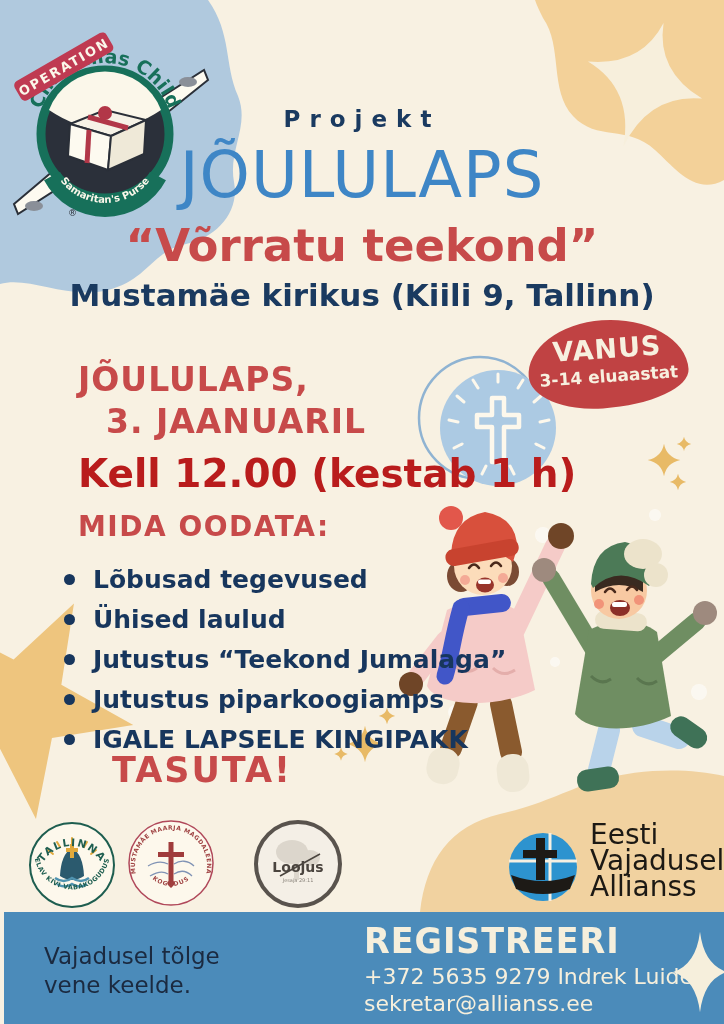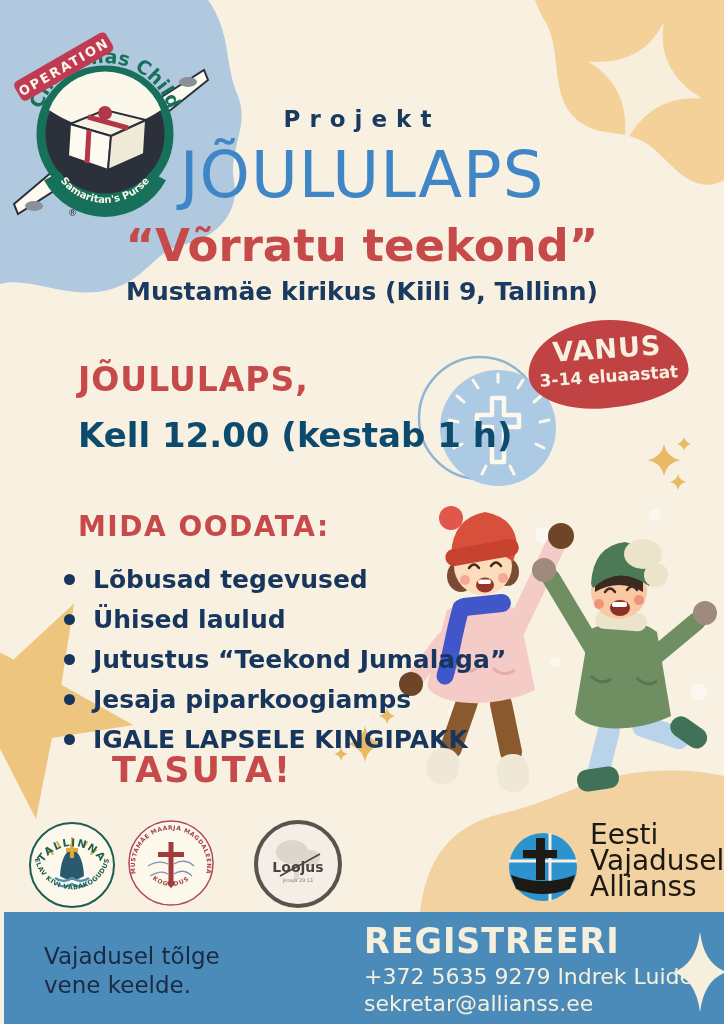--- a/index.html
+++ b/index.html
@@ -6,32 +6,32 @@
   .poster{
     position:relative;width:724px;height:1024px;overflow:hidden;
     background:#f8f1e2;font-family:"DejaVu Sans",sans-serif;
     margin:0 auto;
   }
   .abs{position:absolute;}
   .ctr{left:0;right:0;text-align:center;}
   .project-label{top:106px;font-size:23px;font-weight:700;letter-spacing:9px;color:#1a3a60;}
   .title{top:138px;font-size:64px;font-weight:400;letter-spacing:1px;color:#3e86c6;}
   .subtitle{top:219px;font-size:45px;font-weight:800;color:#c74a4a;}
-  .location{top:277px;font-size:25px;font-weight:700;color:#1a3a60;}
+  .location{top:277px;font-size:31px;font-weight:700;color:#1a3a60;}
   .badge{
     left:528px;top:320px;width:160px;height:88px;background:#c04243;
     border-radius:48% 52% 55% 45% / 58% 62% 38% 42%;
     transform:rotate(-4deg);color:#f7f0df;text-align:center;
   }
   .badge .b1{margin-top:13px;font-size:27px;font-weight:800;letter-spacing:1px;}
   .badge .b2{margin-top:2px;font-size:17px;font-weight:700;}
   .sched{left:78px;top:360px;color:#c74a4a;font-weight:800;}
   .sched .l1{font-size:33px;letter-spacing:1px;}
   .sched .l2{font-size:33px;letter-spacing:1px;margin-left:28px;margin-top:3px;}
-  .sched .l3{font-size:34px;color:#0c4a6e;font-weight:700;margin-top:16px;letter-spacing:0;}
+  .sched .l3{font-size:39px;color:#b91c1c;font-weight:700;margin-top:10px;letter-spacing:0;}
   .expect-h{left:78px;top:510px;font-size:28px;font-weight:800;letter-spacing:1.5px;color:#c74a4a;}
   .expect-list{left:56px;top:551px;margin:8px;padding:0;list-style:none;}
   .expect-list li{display:flex;align-items:center;height:40px;font-size:25px;font-weight:700;color:#17365d;white-space:nowrap;}
   .dot{width:11px;height:11px;border-radius:50%;background:#17365d;margin-right:18px;flex:0 0 auto;}
   .free{left:112px;top:750px;font-size:35px;font-weight:800;letter-spacing:2px;color:#c74a4a;}
   .bar{left:4px;top:912px;width:724px;height:112px;background:#4b8bba;}
   .note{position:absolute;left:40px;top:30px;font-size:23px;line-height:29px;color:#1b2a40;font-weight:500;}
   .reg{position:absolute;left:360px;top:8px;font-size:36px;font-weight:800;letter-spacing:1px;color:#f6efdc;transform:scaleX(.93);transform-origin:left;}
   .phone{position:absolute;left:360px;top:52px;font-size:22px;color:#f6efdc;}
   .email{position:absolute;left:360px;top:79px;font-size:22px;color:#f6efdc;}
@@ -204,40 +204,41 @@
   <div class="abs ctr subtitle">“Võrratu teekond”</div>
   <div class="abs ctr location">Mustamäe kirikus (Kiili 9, Tallinn)</div>
 
   <div class="abs badge">
     <div class="b1">VANUS</div>
     <div class="b2">3-14 eluaastat</div>
   </div>
 
   <div class="abs sched">
     <div class="l1">JÕULULAPS,</div>
+    <div class="l2">3. JAANUARIL</div>
     <div class="l3">Kell 12.00 (kestab 1 h)</div>
   </div>
 
   <div class="abs expect-h">MIDA OODATA:</div>
   <ul class="abs expect-list">
     <li>
         <span class="dot"></span>
         <span>Lõbusad tegevused</span>
       </li>
     <li>
         <span class="dot"></span>
         <span>Ühised laulud</span>
       </li>
     <li>
         <span class="dot"></span>
         <span>Jutustus “Teekond Jumalaga”</span>
       </li>
     <li>
         <span class="dot"></span>
-        <span>Jesaja piparkoogiamps</span>
+        <span>Jutustus piparkoogiamps</span>
       </li>
     <li>
         <span class="dot"></span>
         <span>IGALE LAPSELE KINGIPAKK</span>
       </li>
   </ul>
 
   <div class="abs free">TASUTA!</div>
 
   <svg class="abs" style="left:27px;top:820px" width="90" height="90" viewBox="0 0 90 90">

